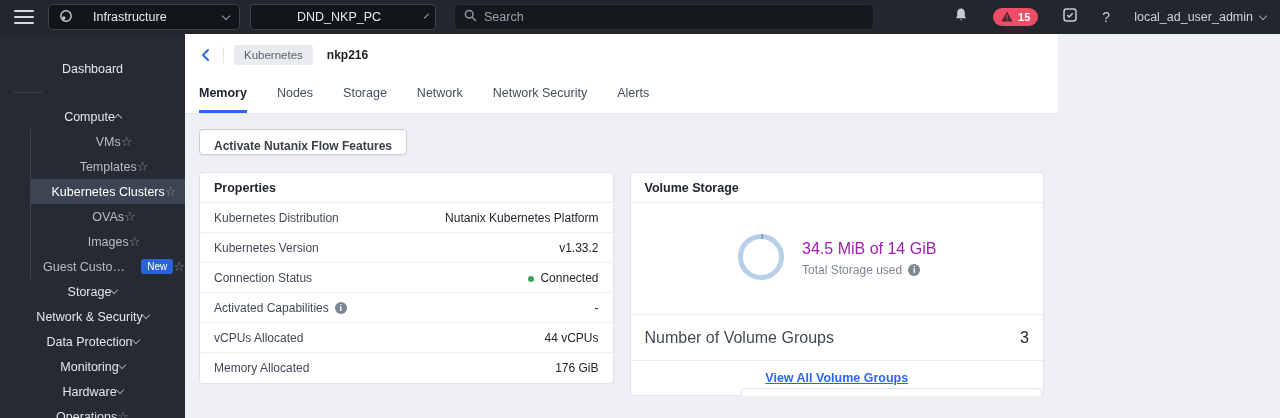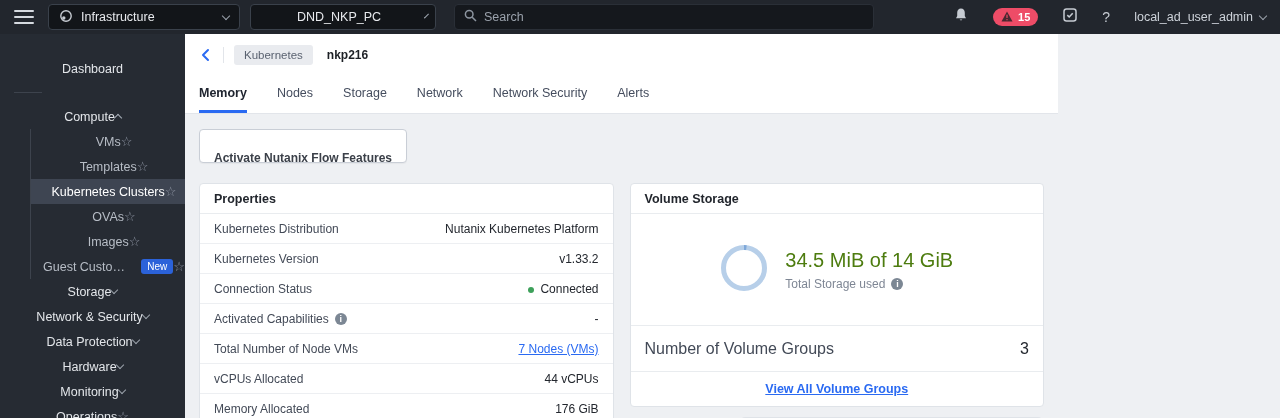--- a/index.html
+++ b/index.html
@@ -8,21 +8,21 @@
 
   
   .topbar { position:absolute; left:0; top:0; width:1280px; height:34px;
     background:#22262d; display:flex; align-items:center; padding:0 10px; z-index:5; }
   .hamburger { width:20px; height:14px; display:flex; flex-direction:column;
     justify-content:space-between; margin:0 14px 0 4px; cursor:pointer; }
   .hamburger span { display:block; height:2px; background:#d6dae0; border-radius:1px; }
   .tb-select { height:26px; background:#121519; border:1px solid #3a414b; border-radius:4px;
     color:#e8eaee; font-size:12.5px; display:flex; align-items:center; padding:0 10px; cursor:pointer; }
   .tb-select .grow { flex:1; }
-  .sel-infra { width:192px; margin-right:10px; gap:8px; }
+  .sel-infra { width:192px; margin-right:10px; gap:20px; }
   .sel-cluster { width:186px; margin-right:18px;gap:45px; }
   .sel-cluster .lbl { margin-left:36px; }
   .chev-dn { width:6px; height:6px; border-right:1.5px solid #9aa1ab; border-bottom:1.5px solid #9aa1ab;
     transform:rotate(45deg); margin-top:-3px; }
   .chev-up { width:6px; height:6px; border-right:1.5px solid #a7aeb9; border-bottom:1.5px solid #a7aeb9;
     transform:rotate(-135deg); margin-top:3px; }
   .searchbox { width:420px; height:26px; background:#15181d; border:1px solid #2a2f37;
     border-radius:4px; display:flex; align-items:center; padding:0 9px; gap:7px; }
   .searchbox input { background:transparent; border:none; outline:none; color:#cfd4da;
     font-size:12.5px; width:100%; font-family:"Liberation Sans", sans-serif; }
@@ -55,39 +55,39 @@
   .ph-row1 { display:flex; align-items:center; gap:10px; padding-top:11px; }
   .vdiv { width:1px; height:16px; background:#e2e5ea; }
   .chip { background:#e9ebef; color:#5a6270; font-size:11.5px; padding:4px 10px; border-radius:3px; cursor:pointer; }
   .page-title { font-size:12px; font-weight:bold; color:#1c2025; margin-left:4px; }
   .tabs { position:absolute; left:14px; bottom:0; display:flex; gap:30px; }
   .tab { font-size:12.5px; color:#454d5e; padding:9px 0 10px; border-bottom:3px solid transparent; cursor:pointer; }
   .tab.active { color:#202530; font-weight:bold; border-bottom-color:#2a6af2; }
 
   .content { padding:15px 14px 0; position:relative; }
   .btn { display:inline-block; background:#fff; border:1px solid #c9ced6; border-radius:4px;
-    height:26px; line-height:24px; padding:16px 14px; font-size:12px; font-weight:bold; color:#3b4049;
+    height:26px; line-height:24px; padding:4px 14px; font-size:12px; font-weight:bold; color:#3b4049;
     cursor:pointer; box-shadow:0 1px 1px rgba(0,0,0,0.04); }
   .cards { display:flex; gap:16px; margin-top:17px; align-items:flex-start; }
   .card { background:#fff; border:1px solid #dfe3e8; border-radius:4px; flex:1; overflow:hidden; }
   .card-header { height:30px; display:flex; align-items:center; padding:0 14px;
     font-size:12.5px; font-weight:bold; color:#22262d; border-bottom:1px solid #e9ecef; }
   .prop-row { height:30px; display:flex; align-items:center; justify-content:space-between;
     padding:0 14px; font-size:12px; border-bottom:1px solid #edeff2; }
   .prop-row:last-child { border-bottom:none; }
   .prop-label { color:#434a57; display:flex; align-items:center; gap:6px; }
   .prop-value { color:#23272e; }
   .status-dot { width:6px; height:6px; border-radius:50%; background:#3da05a; display:inline-block; margin-right:6px; }
   .link { color:#2a6af2; text-decoration:underline; cursor:pointer; }
   .info-i { width:12px; height:12px; border-radius:50%; background:#7c8794; color:#fff;
     font-size:9px; font-weight:bold; line-height:12px; text-align:center; display:inline-block; cursor:pointer; }
 
   .vol-hero { height:112px; display:flex; align-items:center; justify-content:center;
     gap:17px; border-bottom:1px solid #e9ecef; }
-  .vol-big { font-size:20px; color:#4d7c0f; }
+  .vol-big { font-size:16px; color:#a21caf; }
   .vol-caption { font-size:12px; color:#7e8694; margin-top:5px; display:flex; align-items:center; gap:6px; }
   .vol-row { height:46px; display:flex; align-items:center; justify-content:space-between;
     padding:0 14px; font-size:16px; border-bottom:1px solid #e9ecef; }
   .vol-link-row { height:34px; display:flex; align-items:center; justify-content:center; font-size:12.5px; }
   .next-card { position:absolute; left:556px; right:16px; bottom:0; height:8px;
     background:#fff; border:1px solid #dfe3e8; border-bottom:none; border-radius:4px 4px 0 0; }
 </style>
 </head>
 <body>
 
@@ -202,25 +202,25 @@
   </div>
   <div class="side-row">
     <span>Network &amp; Security</span>
     <span class="chev-dn"></span>
   </div>
   <div class="side-row">
     <span>Data Protection</span>
     <span class="chev-dn"></span>
   </div>
   <div class="side-row">
+    <span>Monitoring</span>
+    <span class="chev-dn"></span>
+  </div>
+  <div class="side-row">
     <span>Hardware</span>
-    <span class="chev-dn"></span>
-  </div>
-  <div class="side-row">
-    <span>Monitoring</span>
     <span class="chev-dn"></span>
   </div>
   <div class="side-row">
     <span>Operations</span>
     <span class="star">☆</span>
   </div>
 </div>
 
 <div class="main">
 
@@ -264,24 +264,20 @@
         <div class="prop-row">
           <span class="prop-label">Connection Status</span>
           <span class="prop-value"><span class="status-dot"></span><span>Connected</span></span>
         </div>
         <div class="prop-row">
           <span class="prop-label">
               <span>Activated Capabilities</span>
               <span class="info-i">i</span>
             </span>
           <span class="prop-value">-</span>
-        </div>
-        <div class="prop-row">
-          <span class="prop-label">Total Number of Node VMs</span>
-          <span class="prop-value link">7 Nodes (VMs)</span>
         </div>
         <div class="prop-row">
           <span class="prop-label">vCPUs Allocated</span>
           <span class="prop-value">44 vCPUs</span>
         </div>
         <div class="prop-row">
           <span class="prop-label">Memory Allocated</span>
           <span class="prop-value">176 GiB</span>
         </div>
       </div>

